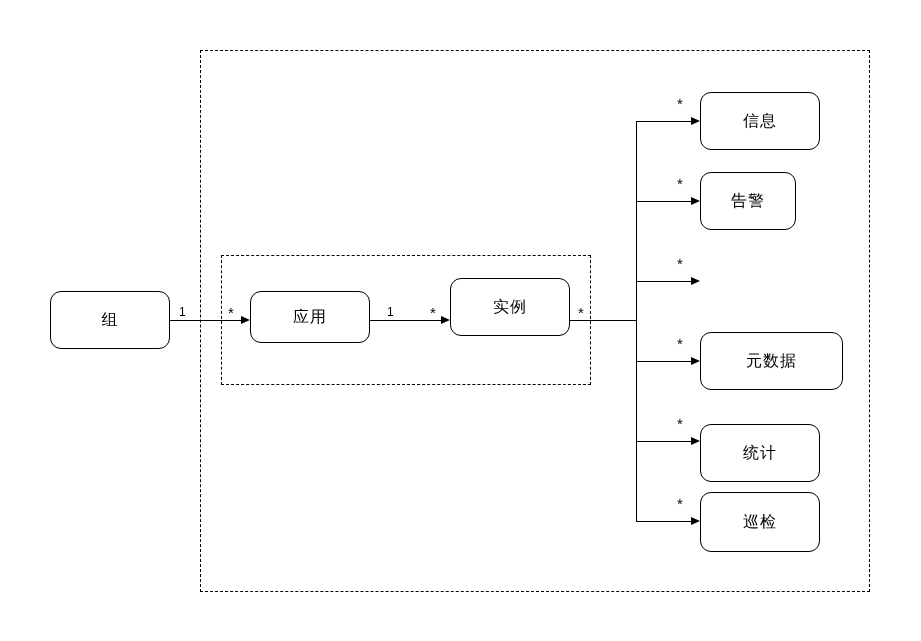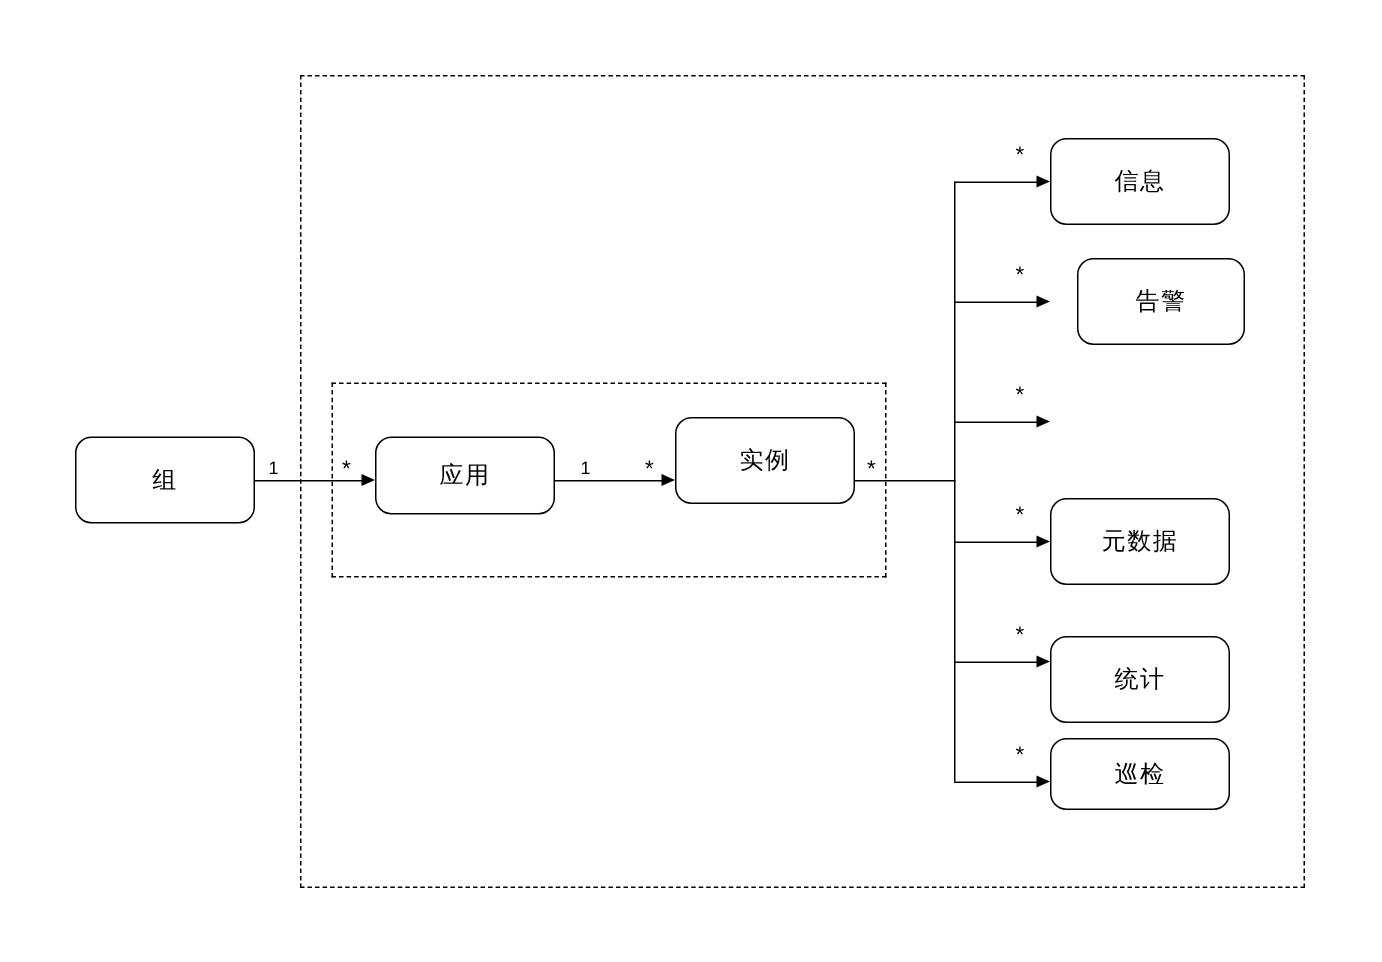--- a/index.html
+++ b/index.html
@@ -122,30 +122,30 @@
   </div>
 
   <div class="node" style="left:450px; top:278px; width:120px; height:58px;">
     <span>实例</span>
   </div>
 
   <div class="node" style="left:700px; top:92px; width:120px; height:58px;">
     <span>信息</span>
   </div>
 
-  <div class="node" style="left:718px; top:172px; width:112px; height:58px;">
+  <div class="node" style="left:700px; top:172px; width:96px; height:58px;">
     <span>告警</span>
   </div>
 
 
-  <div class="node" style="left:700px; top:332px; width:120px; height:58px;">
+  <div class="node" style="left:700px; top:332px; width:143px; height:58px;">
     <span>元数据</span>
   </div>
 
   <div class="node" style="left:700px; top:424px; width:120px; height:58px;">
     <span>统计</span>
   </div>
 
-  <div class="node" style="left:700px; top:492px; width:120px; height:48px;">
+  <div class="node" style="left:700px; top:492px; width:120px; height:60px;">
     <span>巡检</span>
   </div>
 
 </div>
 
 </body></html>

